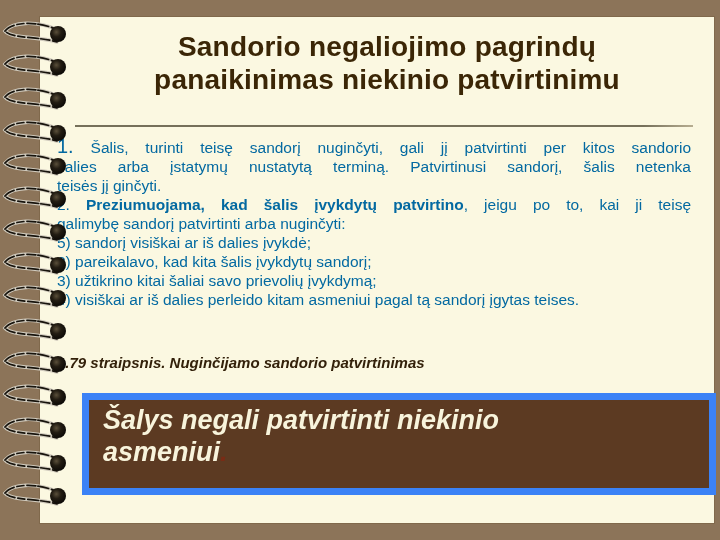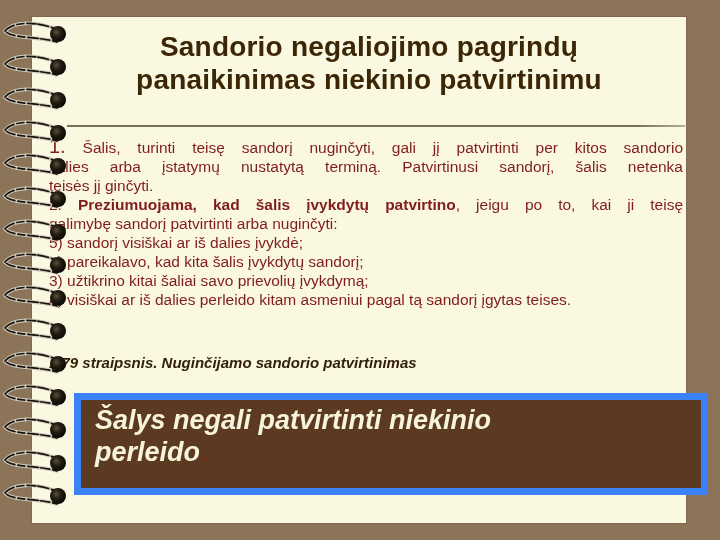--- a/index.html
+++ b/index.html
@@ -5,41 +5,42 @@
   html,body{margin:0;padding:0;}
   body{
     width:720px;height:540px;overflow:hidden;
     background:#8C7459;
     font-family:"Liberation Sans", sans-serif;
     position:relative;
   }
   .slide{position:absolute;inset:0;}
   
   .page{
-    position:absolute;left:32px;top:17px;width:654px;height:506px;
+    position:absolute;left:40px;top:17px;width:654px;height:506px;
     background:#FBF8E1;
     box-shadow:0 0 0 1px rgba(90,70,40,.25);
+    padding-left:20px;
   }
   
   .spiral{position:absolute;left:0;top:0;width:90px;height:540px;z-index:5;pointer-events:none;}
   
   .title{
     position:absolute;left:28px;right:8px;top:13px;
     text-align:center;
     font-weight:bold;font-size:28px;line-height:33px;
     color:#3B2606;letter-spacing:.2px;
   }
   .separator{
     position:absolute;left:35px;top:108px;width:618px;height:2px;
     background:linear-gradient(to right,#75705a 0%,#75705a 92%,#b7ae91 100%);
   }
   
   .body{
     position:absolute;left:17px;top:120px;width:634px;
-    font-size:15.5px;line-height:19px;color:#7f1d1d;
+    font-size:15.5px;line-height:19px;color:#0369a1;
   }
   .ln{width:100%;}
   .just{text-align:justify;text-align-last:justify;}
   .big-num{font-size:20px;line-height:19px;}
   .b{font-weight:bold;}
   .caption{
     position:absolute;left:17px;top:337px;width:620px;
     font-size:15px;font-style:italic;font-weight:bold;color:#33210A;
   }
   
@@ -75,21 +76,21 @@
       <div class="ln">5) sandorį visiškai ar iš dalies įvykdė;</div>
       <div class="ln">2) pareikalavo, kad kita šalis įvykdytų sandorį;</div>
       <div class="ln">3) užtikrino kitai šaliai savo prievolių įvykdymą;</div>
       <div class="ln">4) visiškai ar iš dalies perleido kitam asmeniui pagal tą sandorį įgytas teises.</div>
     </div>
 
     <div class="caption">1.79 straipsnis. Nuginčijamo sandorio patvirtinimas</div>
 
     <div class="hbox">
       <div>Šalys negali patvirtinti niekinio</div>
-      <div><span>perleido</span><span class="period">.</span></div>
+      <div><span>asmeniui</span><span class="period">.</span></div>
     </div>
 
   </div>
 
   <svg class="spiral" viewBox="0 0 90 540" xmlns="http://www.w3.org/2000/svg">
     <defs>
       <radialGradient id="dotGrad" cx="40%" cy="38%" r="65%">
         <stop offset="0%" stop-color="#5a4f3a"></stop>
         <stop offset="45%" stop-color="#221c12"></stop>
         <stop offset="100%" stop-color="#0a0805"></stop>

